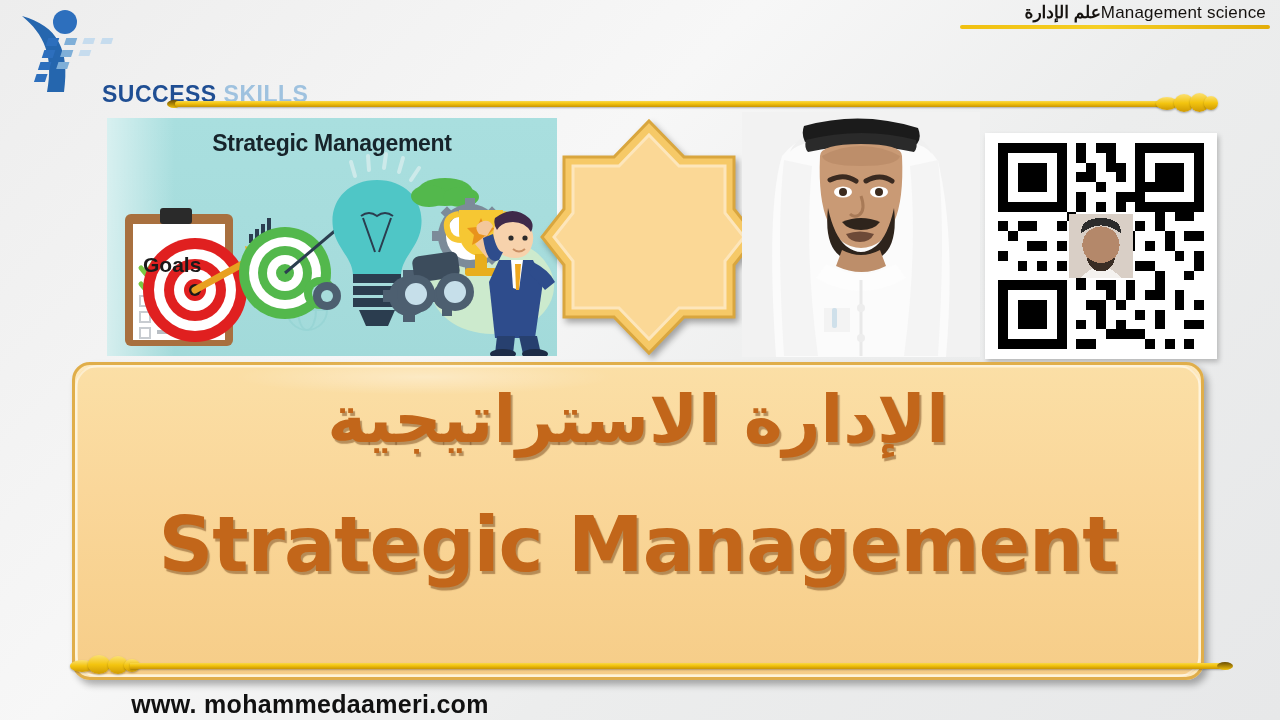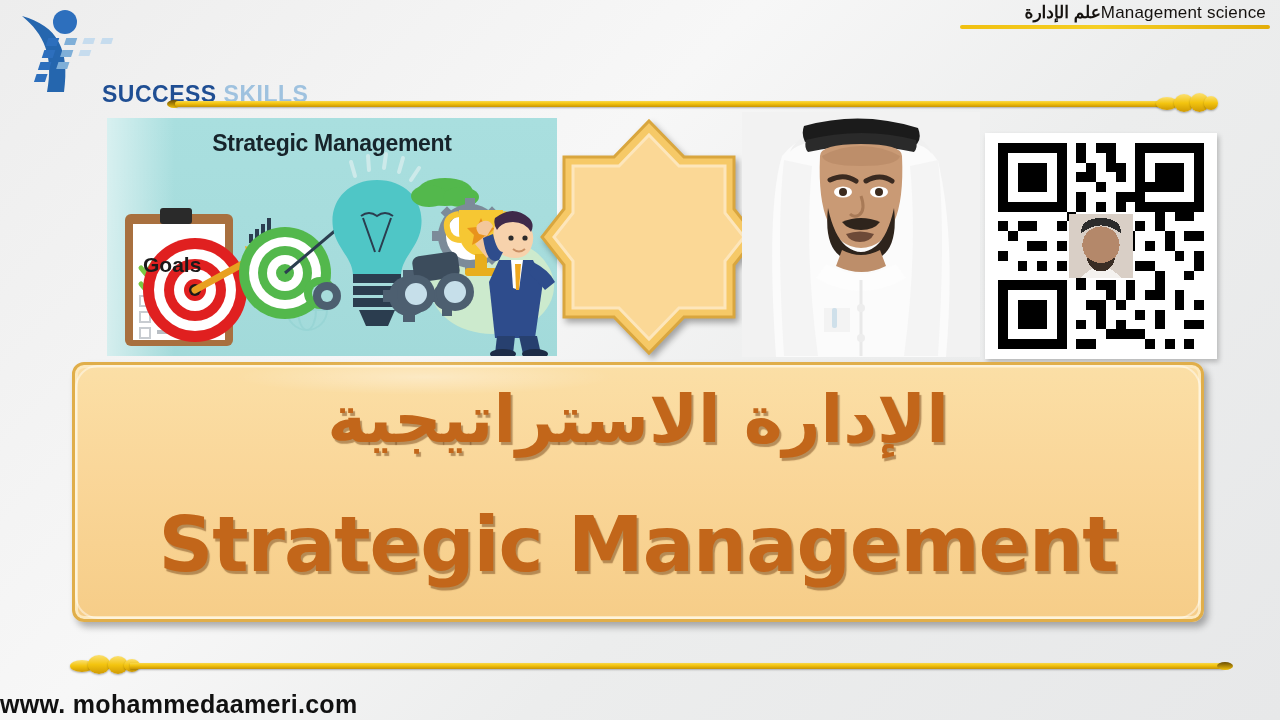--- a/index.html
+++ b/index.html
@@ -102,22 +102,22 @@
   
   .qrbox {
     position:absolute; left:985px; top:133px; width:232px; height:226px;
     background:#fff; box-shadow:2px 3px 5px rgba(0,0,0,.22);
     padding:10px;
   }
   .qrbox svg { display:block; }
 
   
   .panel {
-    position:absolute; left:72px; top:362px; width:1132px; height:260px;
-    border-radius:12px;
+    position:absolute; left:72px; top:362px; width:1132px; height:318px;
+    border-radius:18px;
     background:linear-gradient(180deg,#fbdfa6 0%,#fad79a 40%,#f6cd88 100%);
     border:3px solid #e0ae4a;
     box-shadow:4px 5px 7px rgba(0,0,0,.30), inset 0 0 0 3px #fde9be;
     padding-left:32px;
   }
   .panel-inner {
     position:absolute; inset:0; border-radius:23px;
     box-shadow:inset 0 0 0 2px rgba(255,255,255,.45);
   }
   .panel-glow {
@@ -137,21 +137,21 @@
     text-shadow:2px 3px 1px rgba(100,52,10,.45);
   }
 
   
   .f-ar {
     position:absolute; top:668px; left:0; width:610px; text-align:center;
     direction:rtl; font-size:14px; font-weight:700; color:#c2661a;
     font-family:"DejaVu Sans", sans-serif;
   }
   .f-url {
-    position:absolute; top:690px; left:0; width:620px; text-align:left;
+    position:absolute; top:690px; left:0; width:620px; text-align:center;
     font-size:25px; font-weight:700; color:#111; letter-spacing:.3px;
   }
 </style>
 </head>
 <body>
 
 <div id="slide">
 
   <div class="hdr-title">
     <span class="en">Management science</span><span>علم الإدارة</span>

